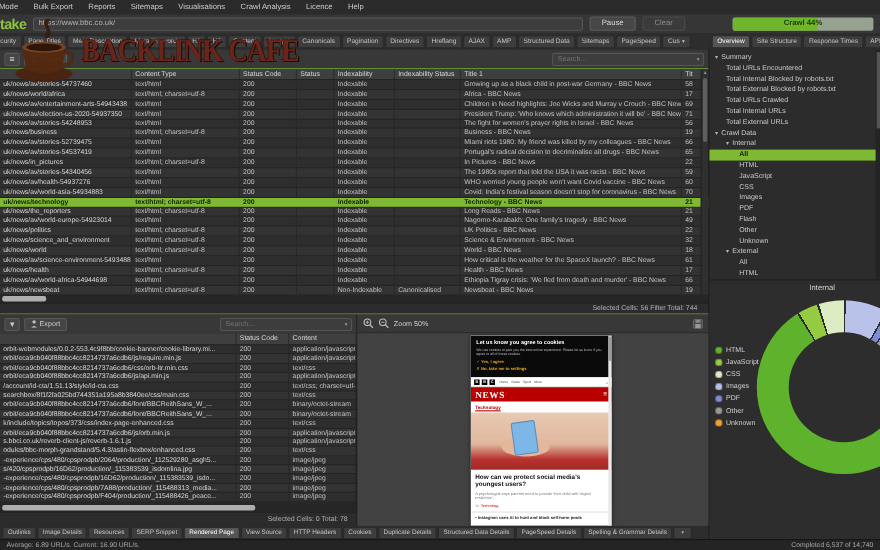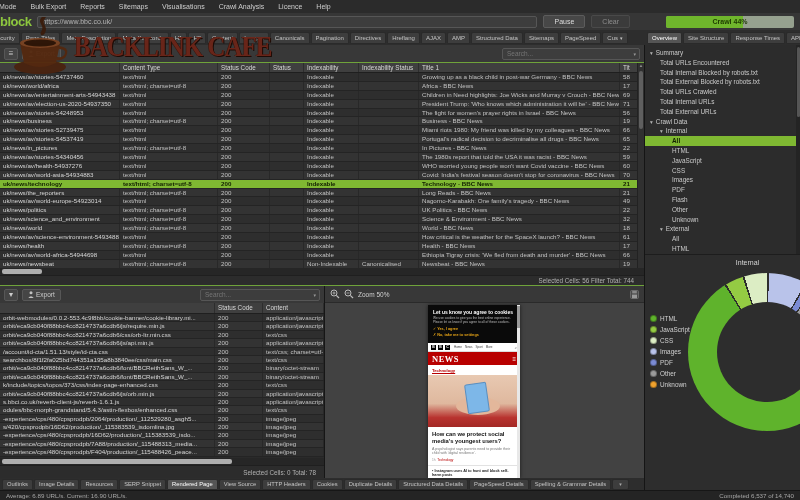--- a/index.html
+++ b/index.html
@@ -61,21 +61,21 @@
   .g-bl{display:grid;grid-template-columns:215px 48px 1fr;}
   .bl-rows .trow{height:8.4px;}
   .bl-rows .trow .c{line-height:8.2px;}
   .bl-status{height:13px;background:#2c2c2c;font-size:6.3px;color:#b2b2b2;text-align:right;padding:0 8px;line-height:13px;border-top:1px solid #1f1f1f;}
   .bm-panel{flex:1;display:flex;flex-direction:column;background:#3a3a3a;}
   .bm-toolbar{height:17px;background:#383838;display:flex;align-items:center;gap:4px;padding:0 5px;border-bottom:1px solid #2a2a2a;}
   .zoom-label{font-size:6.5px;color:#cfcfcf;}
   .preview-area{flex:1;position:relative;background:#424242;overflow:hidden;}
 
   
-  .page{position:absolute;left:103px;top:2px;width:92px;bottom:0;background:#fff;box-shadow:0 0 4px rgba(0,0,0,.6);overflow:hidden;}
+  .page{position:absolute;left:103px;top:2px;width:128px;bottom:0;background:#fff;box-shadow:0 0 4px rgba(0,0,0,.6);overflow:hidden;}
   .pg-scroll{position:absolute;right:0;top:0;width:3px;bottom:0;background:#e8e8e8;}
   .pg-scroll .thumb{position:absolute;top:1px;left:0;right:0;height:22px;background:#9a9a9a;}
   .cookie{background:#0a0a0a;color:#fff;padding:4px 5px 5px;}
   .cookie h1{font-size:5px;line-height:6px;margin-bottom:2px;}
   .cookie p{font-size:3.2px;line-height:3.8px;color:#bdbdbd;margin-bottom:2.5px;}
   .cookie .clink{font-size:3.8px;line-height:5.5px;color:#e9a616;font-weight:bold;display:block;}
   .bbcbar{height:9px;background:#fff;display:flex;align-items:center;gap:2px;padding:0 3px;border-bottom:0.5px solid #ddd;}
   .bbc-sq{width:5px;height:5px;background:#000;color:#fff;font-size:3.5px;line-height:5px;text-align:center;font-weight:bold;}
   .bbcnav{font-size:3px;color:#444;margin-left:2px;}
   .bbc-search{margin-left:auto;font-size:4px;color:#555;}
@@ -138,21 +138,21 @@
       <span>Bulk Export</span>
       <span>Reports</span>
       <span>Sitemaps</span>
       <span>Visualisations</span>
       <span>Crawl Analysis</span>
       <span>Licence</span>
       <span>Help</span>
     </div>
 
   <div class="toolbar">
-    <span class="logo">block</span>
+    <span class="logo">take</span>
     <input class="urlbox" value="https://www.bbc.co.uk/" style="">
     <button class="btn">Pause</button>
     <button class="btn dim">Clear</button>
     <div class="progress">
       <div class="fill"></div>
       <div class="plabel">Crawl 44%</div>
     </div>
   </div>
 
   <div class="main-row">

